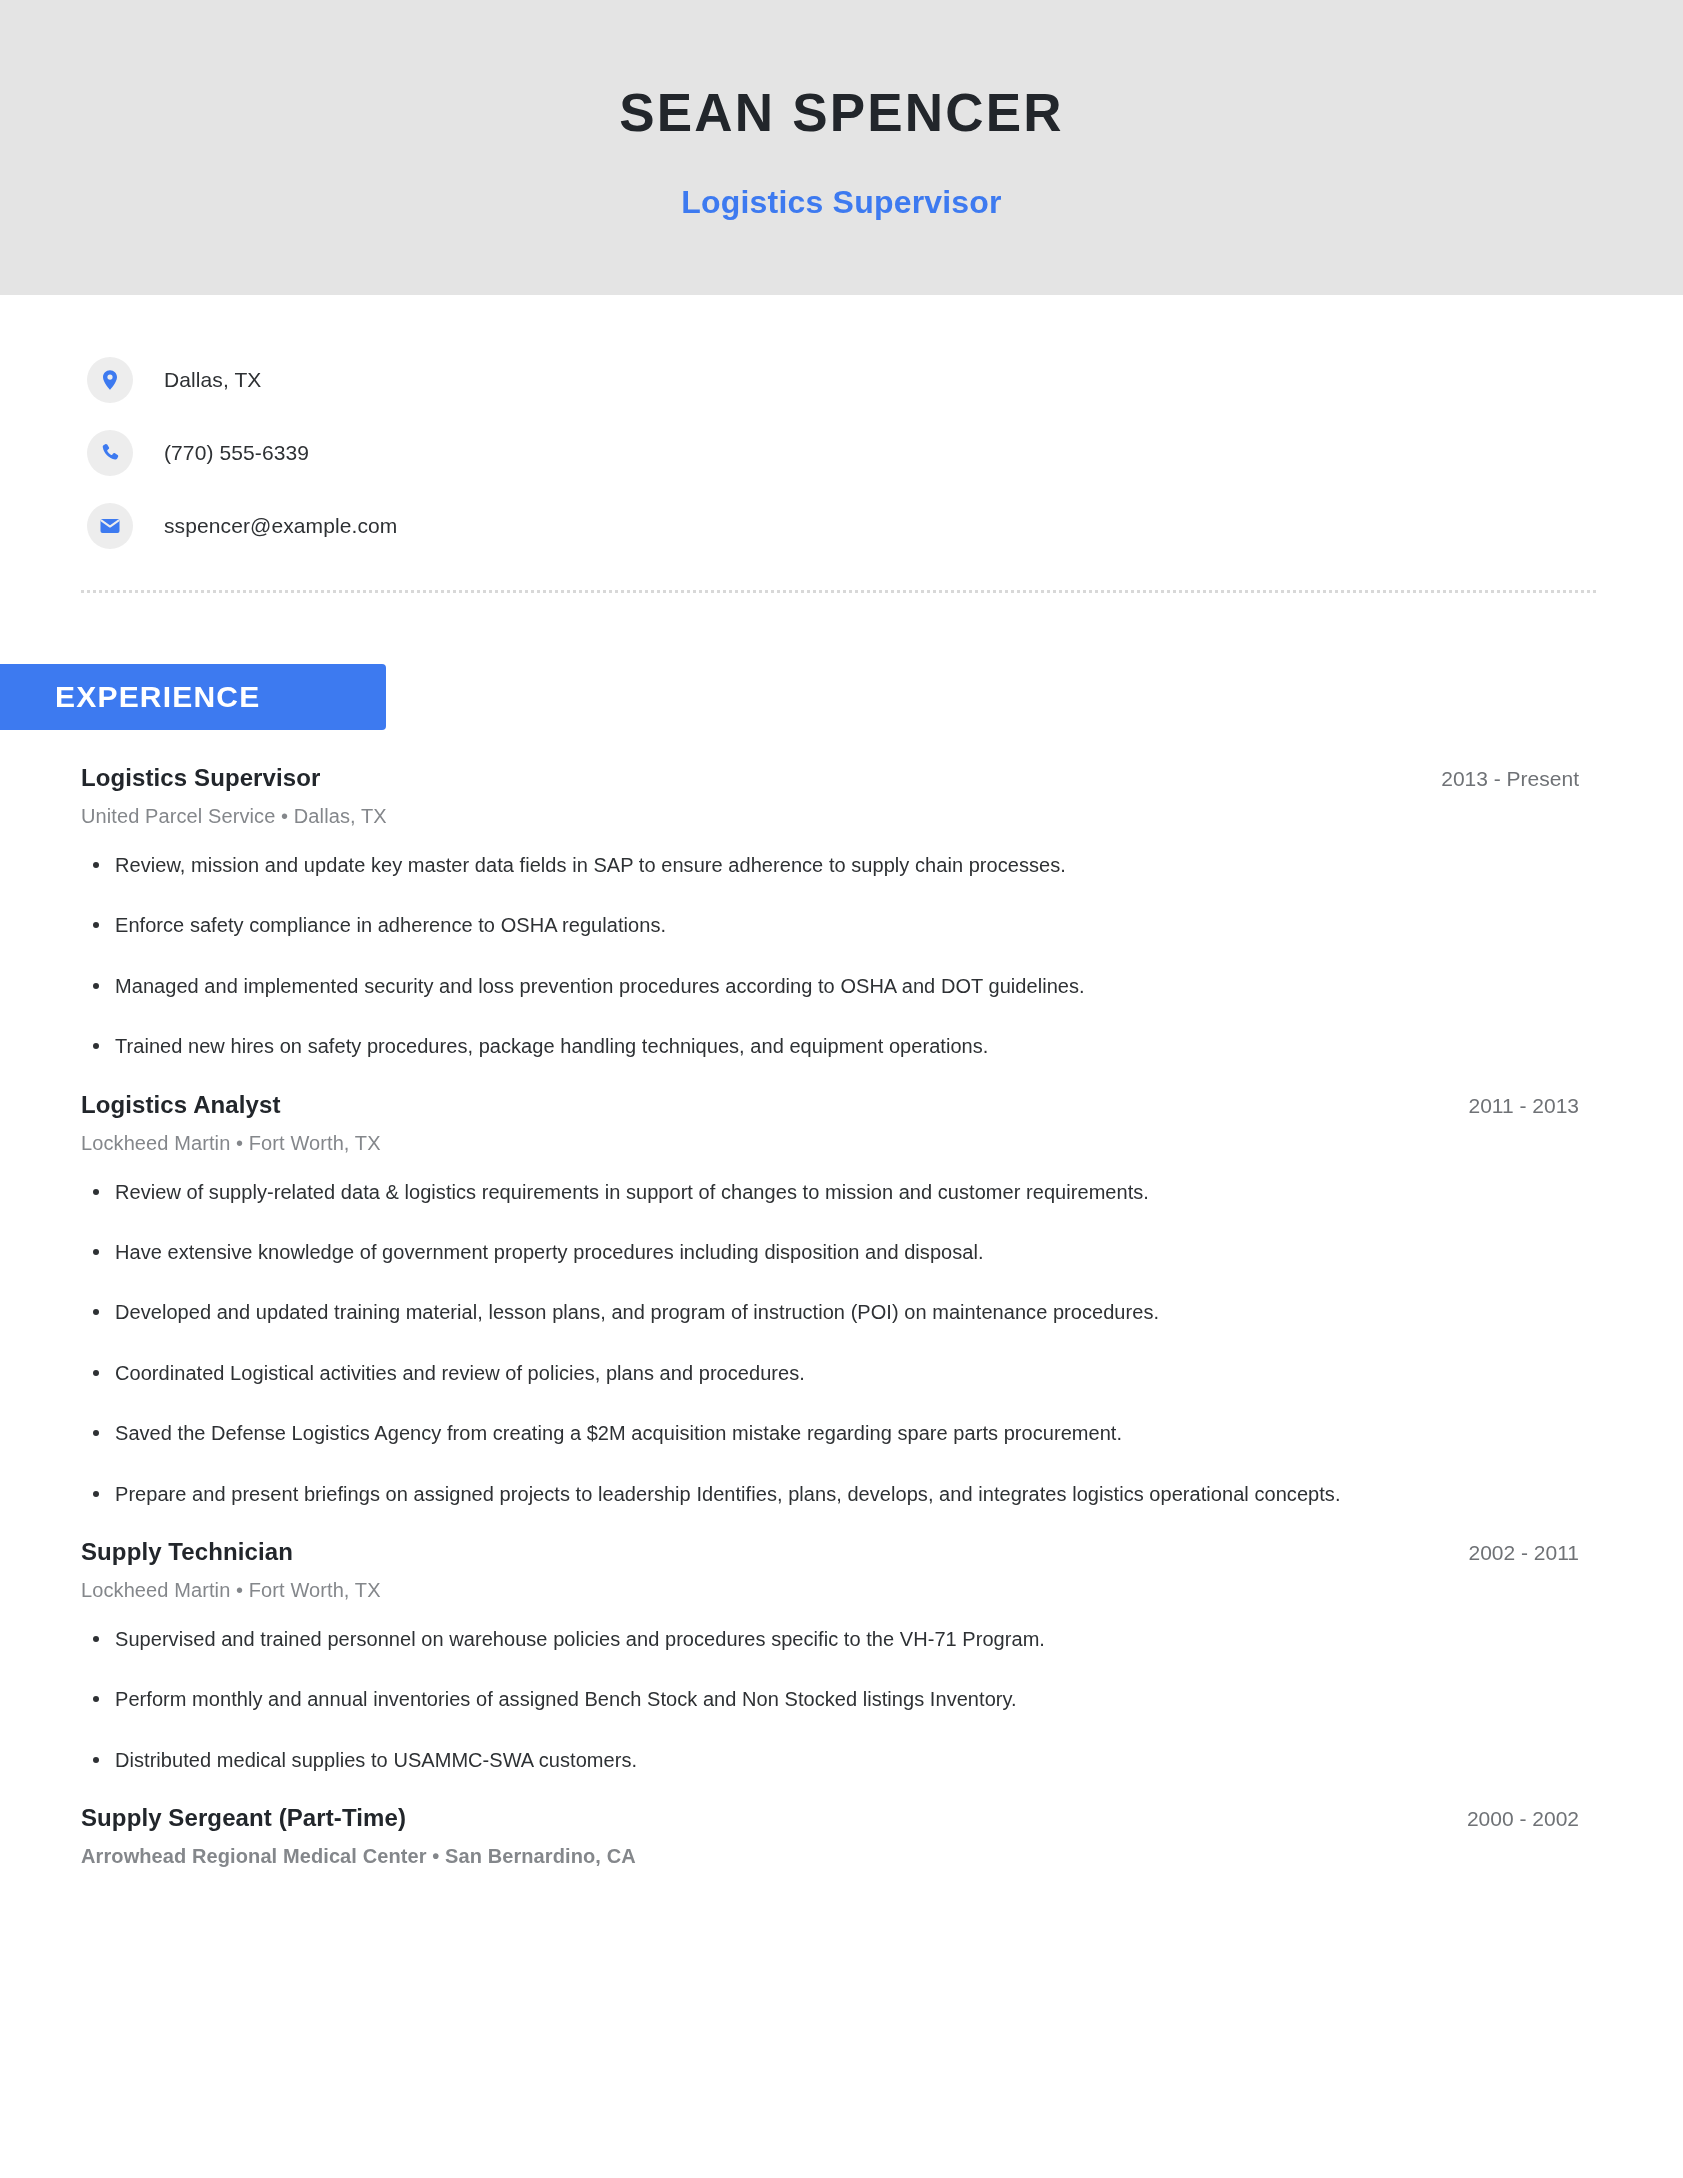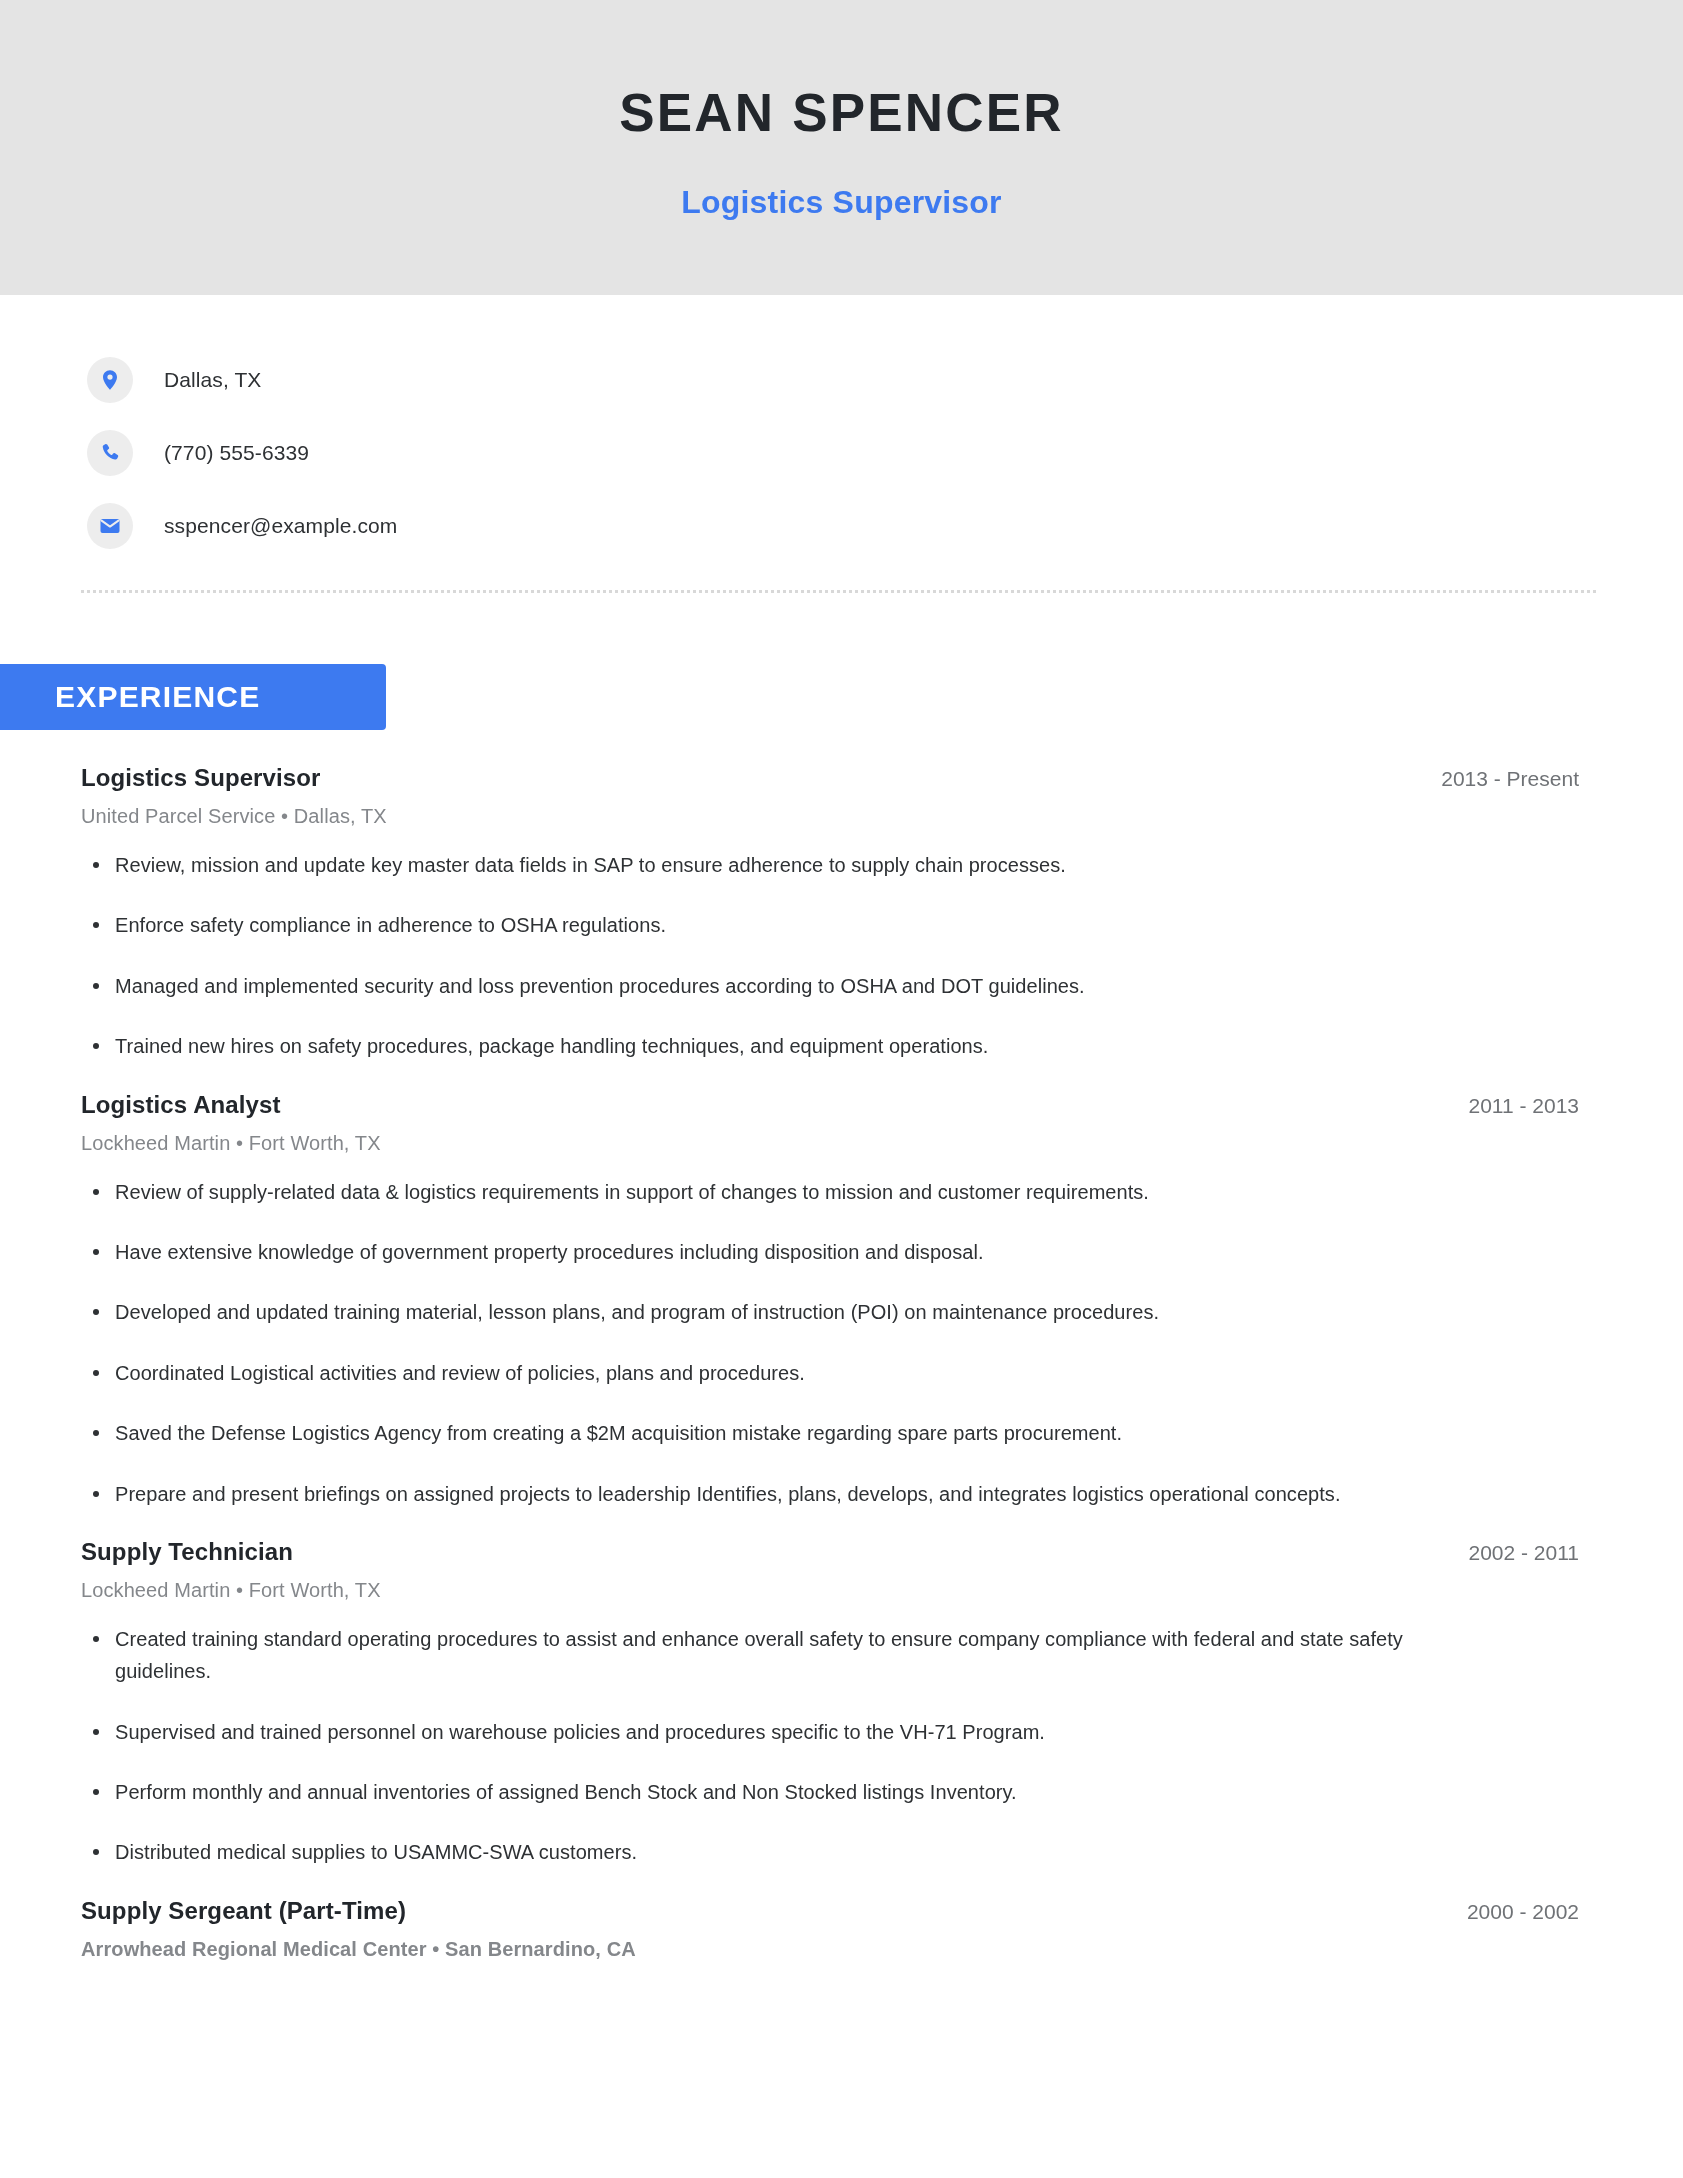--- a/index.html
+++ b/index.html
@@ -240,21 +240,20 @@
       </ul>
     </div>
 
     <div class="job">
       <div class="job-header">
         <span class="job-title">Supply Technician</span>
         <span class="job-dates">2002 - 2011</span>
       </div>
       <div class="job-meta">Lockheed Martin • Fort Worth, TX</div>
       <ul class="bullets">
-        <li>Created training standard operating procedures to assist and enhance overall safety to ensure company compliance with federal and state safety guidelines.</li>
         <li>Supervised and trained personnel on warehouse policies and procedures specific to the VH-71 Program.</li>
         <li>Perform monthly and annual inventories of assigned Bench Stock and Non Stocked listings Inventory.</li>
         <li>Distributed medical supplies to USAMMC-SWA customers.</li>
       </ul>
     </div>
 
     <div class="job no-bullets">
       <div class="job-header">
         <span class="job-title">Supply Sergeant (Part-Time)</span>
         <span class="job-dates">2000 - 2002</span>

